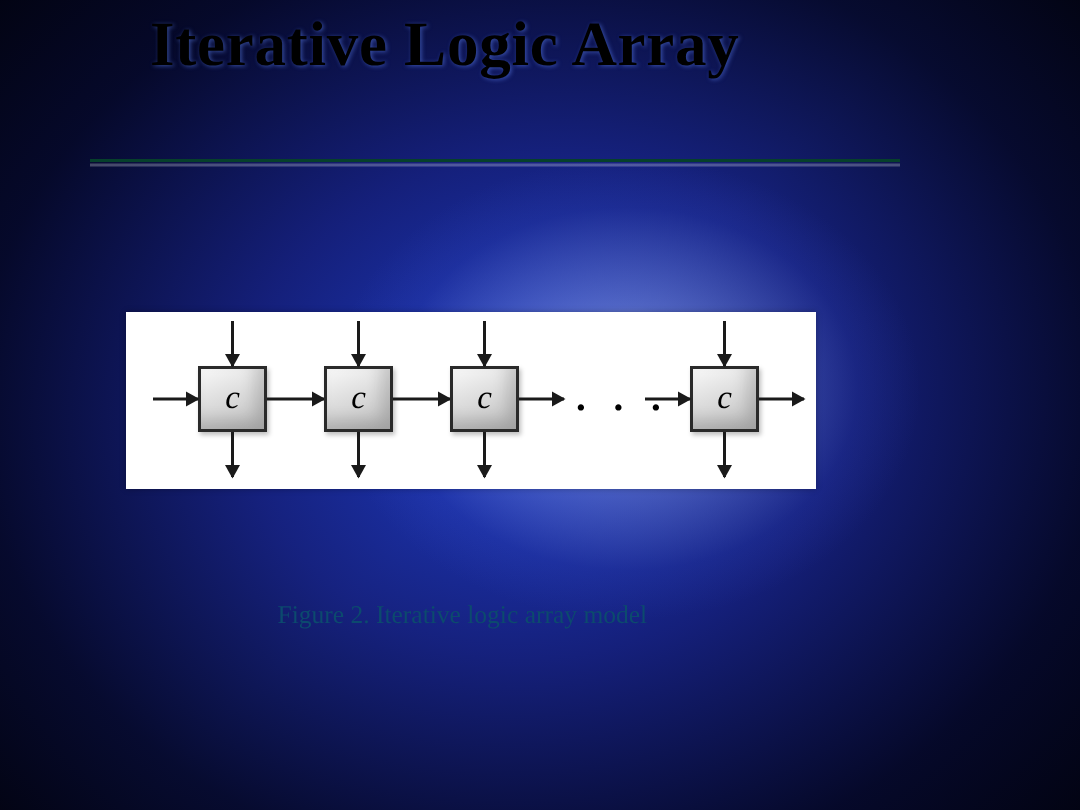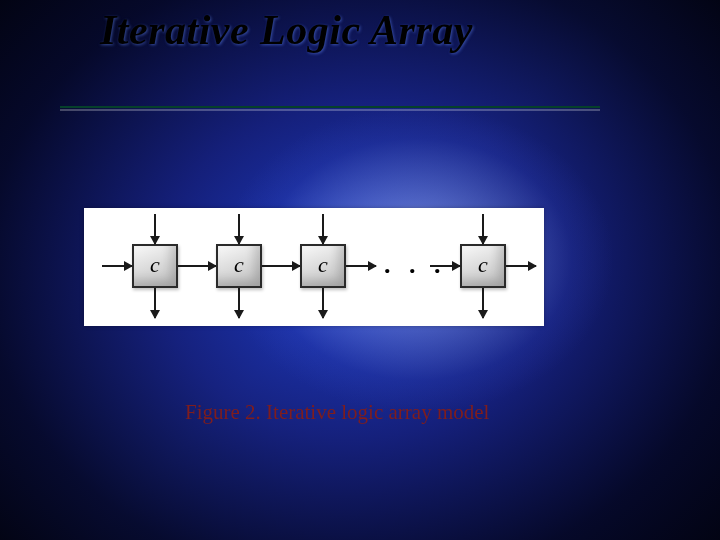--- a/index.html
+++ b/index.html
@@ -17,21 +17,20 @@
     height: 540px;
     position: relative;
   }
   .title {
     position: absolute;
     top: 8px;
     left: 100px;
     width: 520px;
     color: #000;
     font-weight: 900;
-    font-style: italic;
     font-size: 42px;
     line-height: 1.05;
     text-align: left;
     text-shadow: 1px 1px 3px rgba(100,140,255,0.5);
     letter-spacing: 0.5px;
   }
   .title .line2 { padding-left: 50px; }
   .underline {
     position: absolute;
     top: 106px;
@@ -95,23 +94,23 @@
     font-size: 26px;
     font-weight: bold;
     color: #000;
     letter-spacing: 6px;
   }
 
   .caption {
     position: absolute;
     top: 400px;
     left: 185px;
-    color: #7f1d1d;
+    color: #0c4a6e;
     font-family: 'Times New Roman', serif;
-    font-size: 21px;
+    font-size: 17px;
   }
 </style>
 </head>
 <body>
 
 <div class="slide">
 
   <div class="title">
     <div>Iterative Logic Array</div>
   </div>

